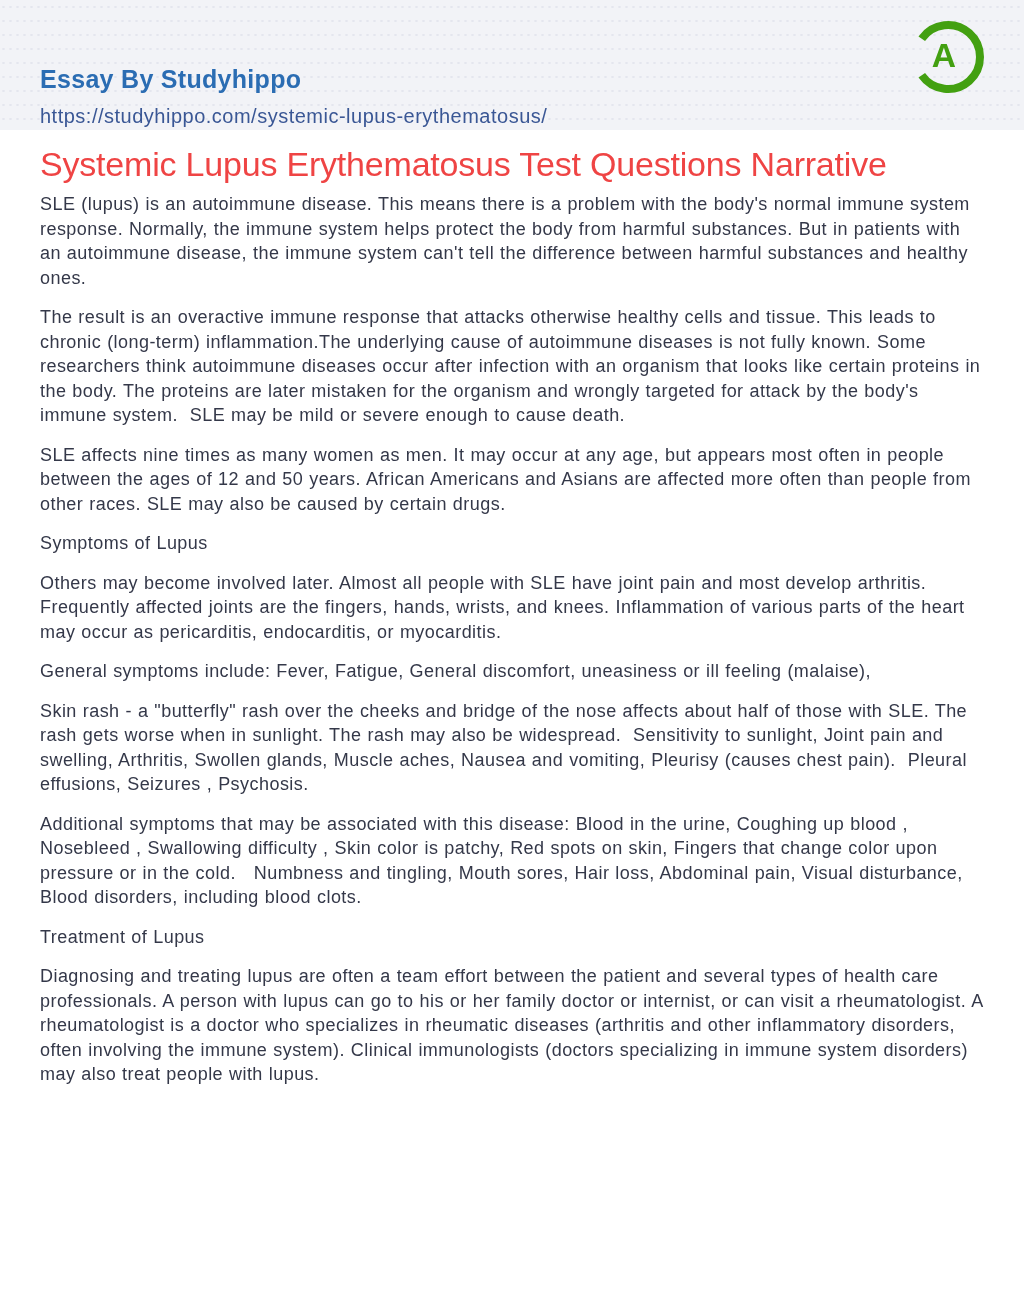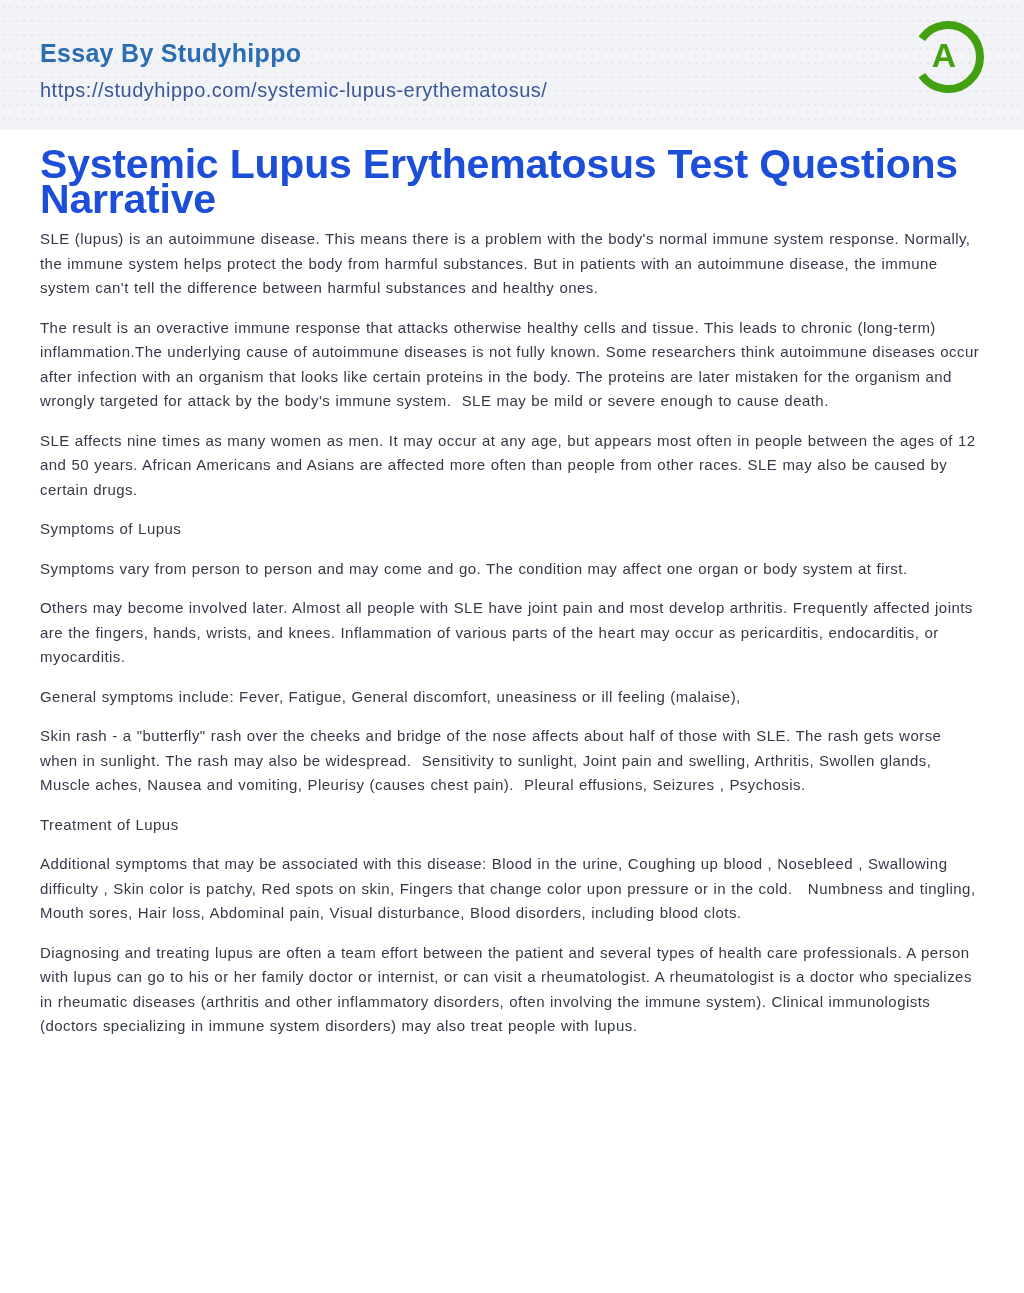--- a/index.html
+++ b/index.html
@@ -13,21 +13,21 @@
     font-family: "Liberation Sans", sans-serif;
     color: #343849;
   }
   .hero {
     position: relative;
     box-sizing: border-box;
     height: 130px;
     background-color: #f2f3f7;
     background-image: radial-gradient(circle, #e4e6ee 1px, transparent 1.3px);
     background-size: 7px 14px;
-    padding: 39px 36px 0 40px;
+    padding: 65px 36px 0 40px;
   }
   .hero-title {
     font-size: 25px;
     font-weight: bold;
     letter-spacing: 0.3px;
     color: #2b6db3;
   }
   .hero-url {
     margin-top: 11px;
     font-size: 20px;
@@ -40,29 +40,29 @@
     right: 36px;
     width: 80px;
     height: 80px;
   }
   .logo svg { display: block; width: 100%; height: 100%; }
   .content {
     padding: 17px 40px 0 40px;
   }
   h1.article-title {
     margin: 0 0 10px 0;
-    font-size: 41px;
+    font-size: 34px;
     line-height: 35px;
-    font-weight: bold;
+    font-weight: normal;
     letter-spacing: -0.2px;
-    color: #1d4ed8;
+    color: #ef4444;
   }
   p.body-par {
     margin: 0 0 15px 0;
-    font-size: 15px;
+    font-size: 18px;
     line-height: 24.5px;
     letter-spacing: 0.45px;
     word-spacing: 0.5px;
     white-space: pre-wrap;
     color: #343849;
   }
 </style>
 </head>
 <body>
 
@@ -79,20 +79,19 @@
   </div>
 </header>
 
 <main class="content">
   <h1 class="article-title">Systemic Lupus Erythematosus Test Questions Narrative</h1>
 
   <p class="body-par">SLE (lupus) is an autoimmune disease. This means there is a problem with the body's normal immune system response. Normally, the immune system helps protect the body from harmful substances. But in patients with an autoimmune disease, the immune system can't tell the difference between harmful substances and healthy ones.</p>
   <p class="body-par">The result is an overactive immune response that attacks otherwise healthy cells and tissue. This leads to chronic (long-term) inflammation.The underlying cause of autoimmune diseases is not fully known. Some researchers think autoimmune diseases occur after infection with an organism that looks like certain proteins in the body. The proteins are later mistaken for the organism and wrongly targeted for attack by the body's immune system.  SLE may be mild or severe enough to cause death.</p>
   <p class="body-par">SLE affects nine times as many women as men. It may occur at any age, but appears most often in people between the ages of 12 and 50 years. African Americans and Asians are affected more often than people from other races. SLE may also be caused by certain drugs.</p>
   <p class="body-par">Symptoms of Lupus</p>
-  <p class="body-par">Symptoms vary from person to person and may come and go. The condition may affect one organ or body system at first.</p>
   <p class="body-par">Others may become involved later. Almost all people with SLE have joint pain and most develop arthritis. Frequently affected joints are the fingers, hands, wrists, and knees. Inflammation of various parts of the heart may occur as pericarditis, endocarditis, or myocarditis.</p>
   <p class="body-par">General symptoms include: Fever, Fatigue, General discomfort, uneasiness or ill feeling (malaise),</p>
   <p class="body-par">Skin rash - a "butterfly" rash over the cheeks and bridge of the nose affects about half of those with SLE. The rash gets worse when in sunlight. The rash may also be widespread.  Sensitivity to sunlight, Joint pain and swelling, Arthritis, Swollen glands, Muscle aches, Nausea and vomiting, Pleurisy (causes chest pain).  Pleural effusions, Seizures , Psychosis.</p>
+  <p class="body-par">Additional symptoms that may be associated with this disease: Blood in the urine, Coughing up blood , Nosebleed , Swallowing difficulty , Skin color is patchy, Red spots on skin, Fingers that change color upon pressure or in the cold.   Numbness and tingling, Mouth sores, Hair loss, Abdominal pain, Visual disturbance, Blood disorders, including blood clots.</p>
   <p class="body-par">Treatment of Lupus</p>
-  <p class="body-par">Additional symptoms that may be associated with this disease: Blood in the urine, Coughing up blood , Nosebleed , Swallowing difficulty , Skin color is patchy, Red spots on skin, Fingers that change color upon pressure or in the cold.   Numbness and tingling, Mouth sores, Hair loss, Abdominal pain, Visual disturbance, Blood disorders, including blood clots.</p>
   <p class="body-par">Diagnosing and treating lupus are often a team effort between the patient and several types of health care professionals. A person with lupus can go to his or her family doctor or internist, or can visit a rheumatologist. A rheumatologist is a doctor who specializes in rheumatic diseases (arthritis and other inflammatory disorders, often involving the immune system). Clinical immunologists (doctors specializing in immune system disorders) may also treat people with lupus.</p>
 </main>
 
 </body></html>

